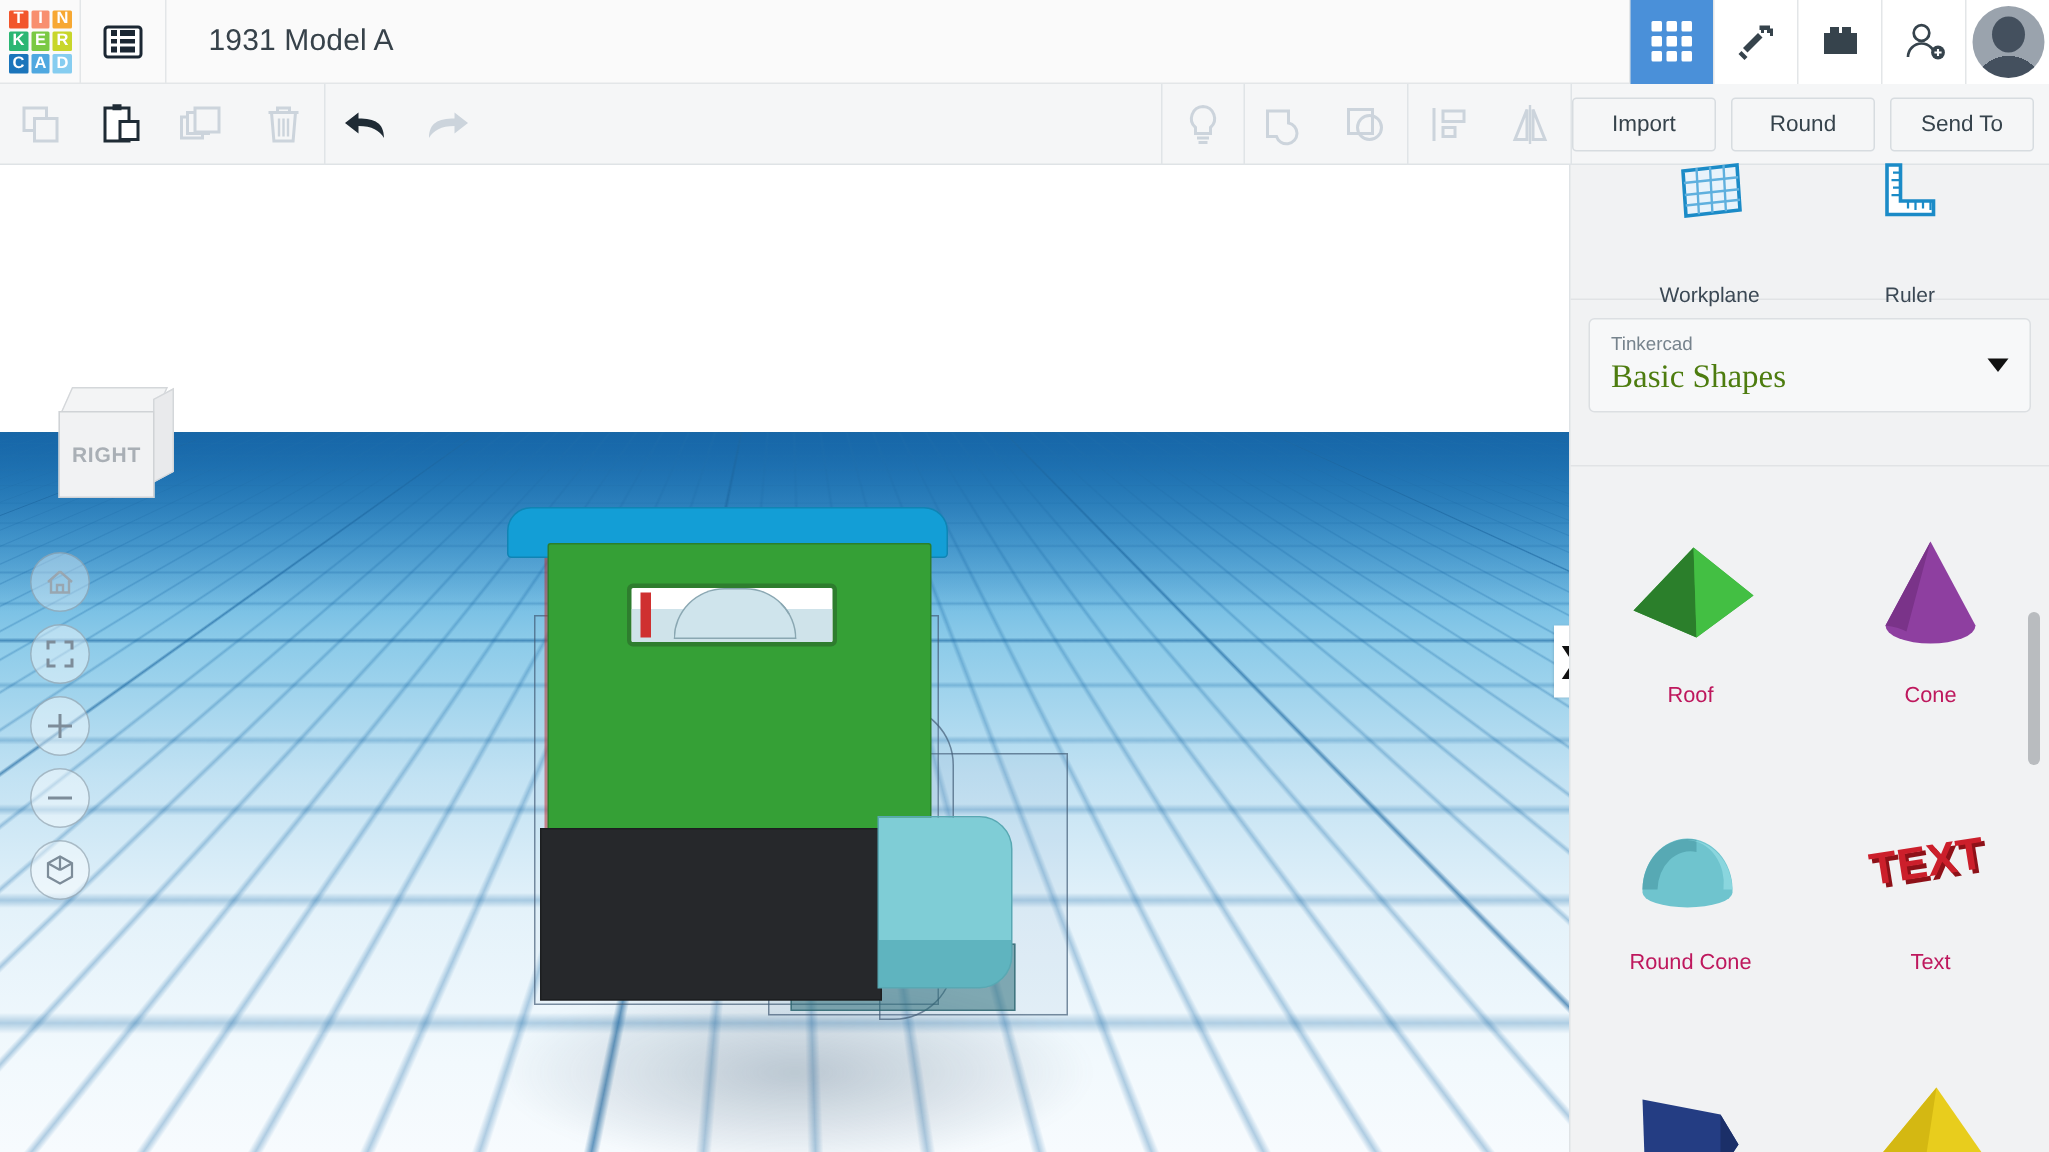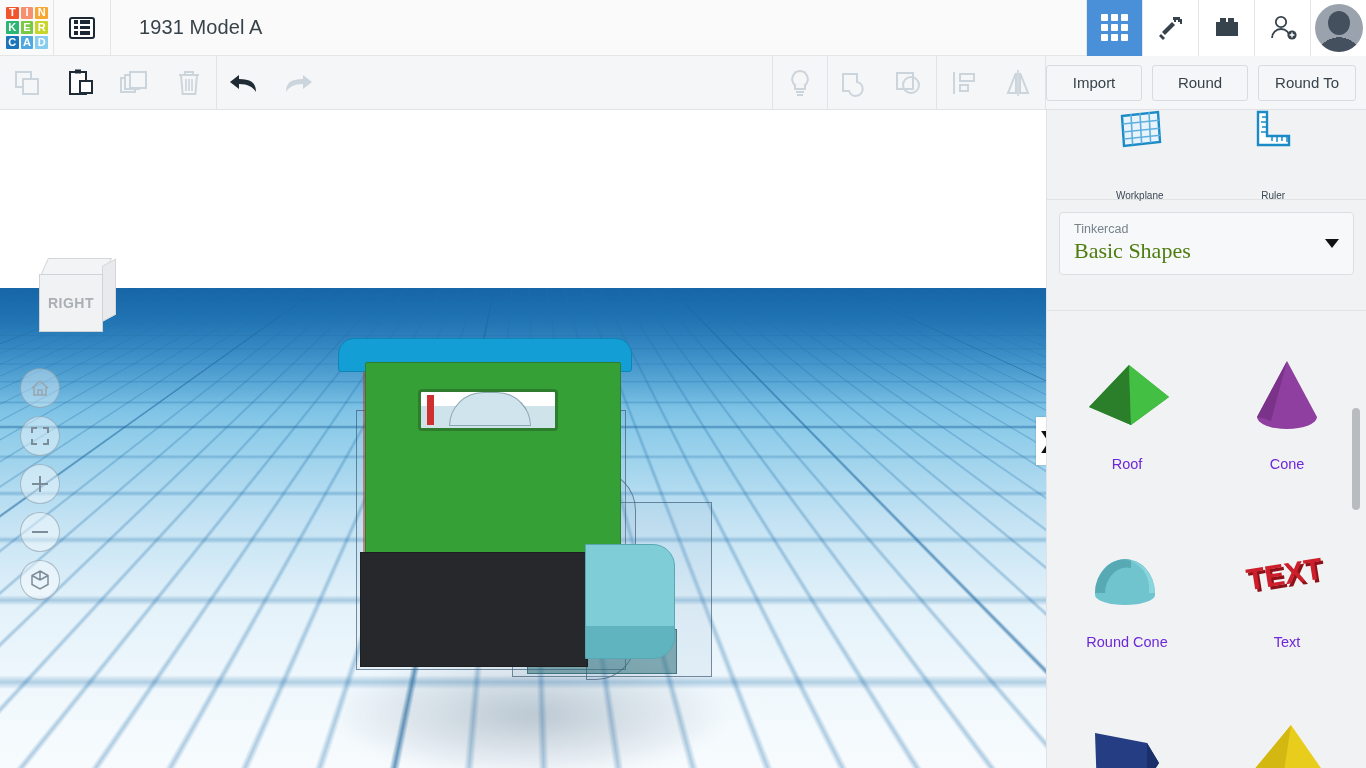--- a/index.html
+++ b/index.html
@@ -188,39 +188,39 @@
   
   .panel {
     position: absolute; top: 110px; left: 1046px; width: 320px; height: 658px;
     background: #f1f2f3; border-left: 1px solid #dfe3e6;
   }
   .panel-tools {
     height: 90px; display: flex; align-items: center; justify-content: space-around;
     padding: 0 26px; border-bottom: 1px solid #e1e3e5;
   }
   .ptool { display:flex; flex-direction:column; align-items:center; gap:8px; width:110px; }
-  .ptool span { font-size: 10px; color: #3b4854; margin-top: 30px; }
+  .ptool span { font-size: 14px; color: #3b4854; margin-top: 30px; }
   .dropdown-wrap { padding: 12px 12px 10px; }
   .dropdown {
     height: 63px; background:#f7f8f9; border:1px solid #dcdfe2; border-radius:4px;
     padding: 9px 14px; position: relative;
   }
   .dd-sub { font-size:12.5px; color:#76838d; margin-bottom:2px; }
   .dd-main { font-size:22px; color:#4d7c0f;font-family:Liberation Serif, serif; }
   .dd-caret {
     position:absolute; right:14px; top:26px;
     width:0;height:0;border-left:7px solid transparent;border-right:7px solid transparent;border-top:9px solid #111;
   }
   .shapes {
     position:absolute; top:200px; left:0; width:320px; height:458px;
     border-top:1px solid #e1e3e5; overflow:hidden;
   }
   .shape-grid { display:grid; grid-template-columns: 1fr 1fr; padding-top: 6px; }
   .shape-cell { height: 178px; display:flex; flex-direction:column; align-items:center; justify-content:center; gap:6px; }
-  .shape-cell span { font-size:14.5px; color:#6d28d9; }
+  .shape-cell span { font-size:14.5px; color:#be185d; }
   .shape-art { width:100px; height:110px; display:flex; align-items:center; justify-content:center; }
   .panel-scrollbar { position:absolute; right:6px; top:298px; width:8px; height:102px; border-radius:4px; background:#b9bcbf; }
 </style>
 </head>
 <body>
 
 <div id="app">
 
   <div class="topbar">
     <div class="logo">
@@ -360,21 +360,21 @@
         <path d="M14 5 L6 25 h8 Z" fill="none" stroke="#ccd4dc" stroke-width="2"></path>
         <path d="M18 5 L26 25 h-8 Z" fill="none" stroke="#ccd4dc" stroke-width="2"></path>
         <path d="M16 2 V28" stroke="#ccd4dc" stroke-width="1.6"></path>
       </svg>
     </div>
     <div class="tsep"></div>
 
     <div class="topactions">
       <div class="action-btn">Import</div>
       <div class="action-btn">Round</div>
-      <div class="action-btn">Round To</div>
+      <div class="action-btn">Send To</div>
     </div>
   </div>
 
   <div class="viewport">
     <div class="sky"></div>
     <div class="ground">
       <div class="gridlines"></div>
       <div class="ground-fade"></div>
     </div>
 

